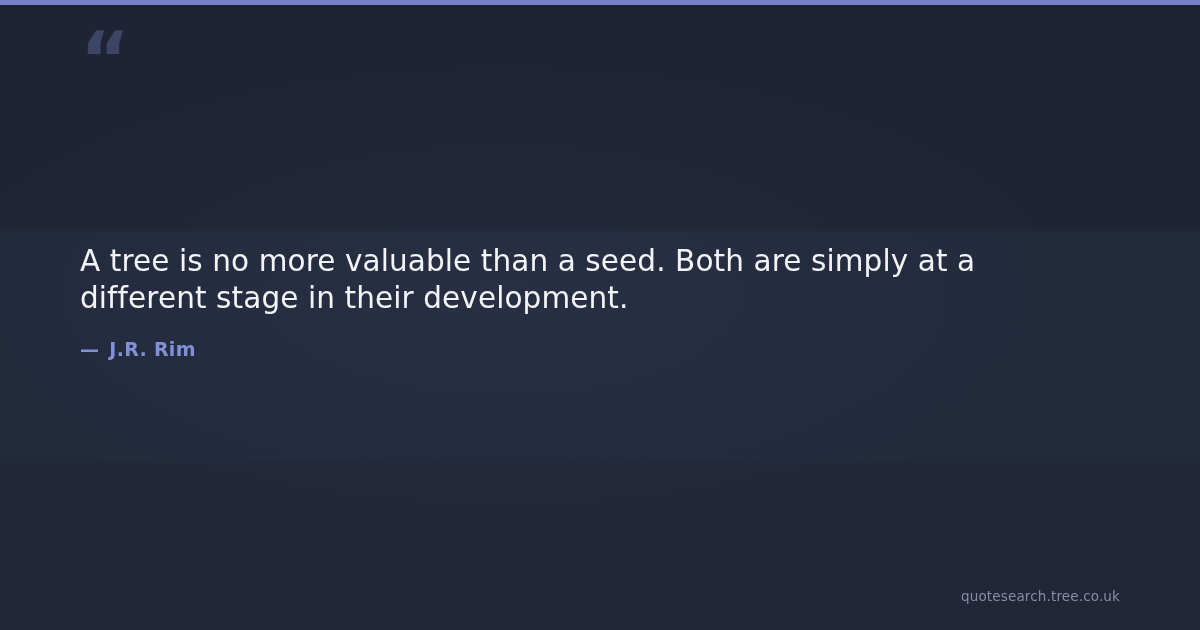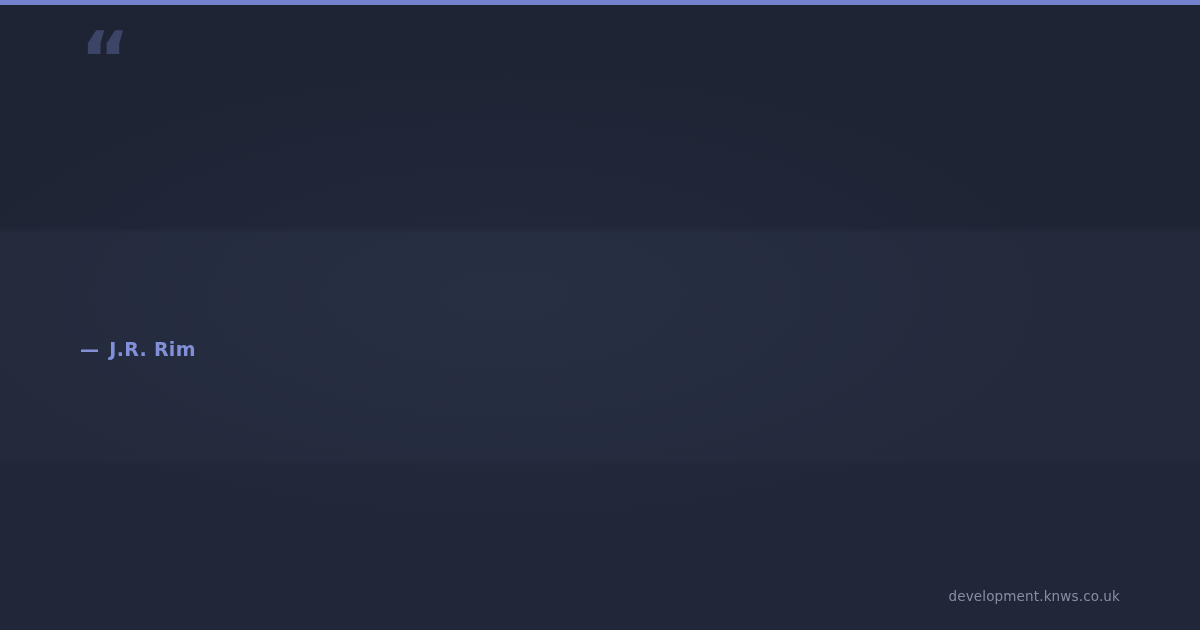--- a/index.html
+++ b/index.html
@@ -125,23 +125,24 @@
 <body>
 
 <div id="quote-card">
 
   <div id="accent-bar"></div>
 
   <div id="content">
 
     <div id="quote-mark">“</div>
 
+    <div id="quote-text">A tree is no more valuable than a seed. Both are simply at a different stage in their development.</div>
 
     <div id="attribution">
       <span id="attribution-dash">—</span>
       <span id="attribution-author">J.R. Rim</span>
     </div>
 
   </div>
 
-  <div id="watermark">development.knws.co.uk</div>
+  <div id="watermark">quotesearch.tree.co.uk</div>
 
 </div>
 
 </body></html>

